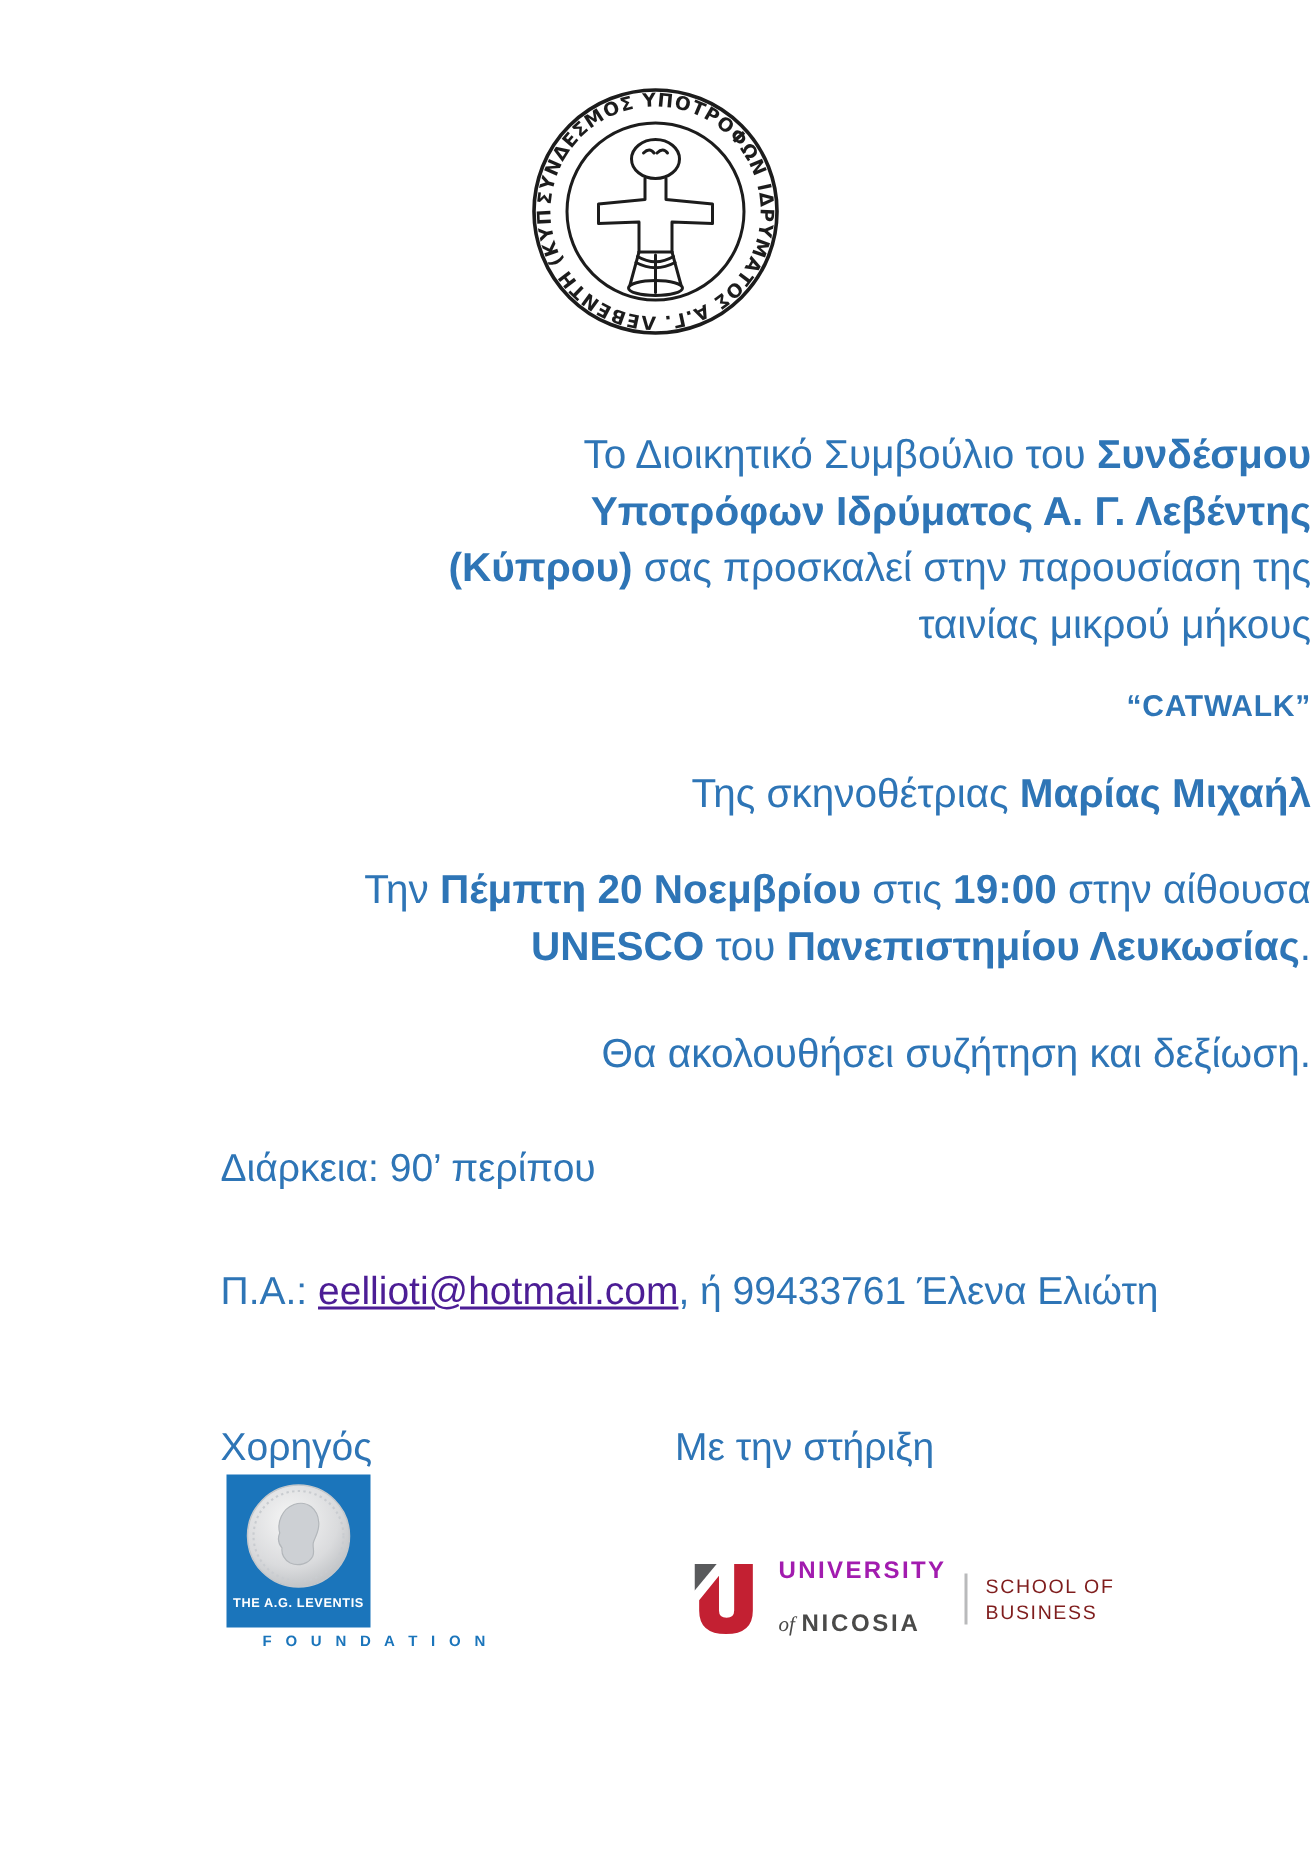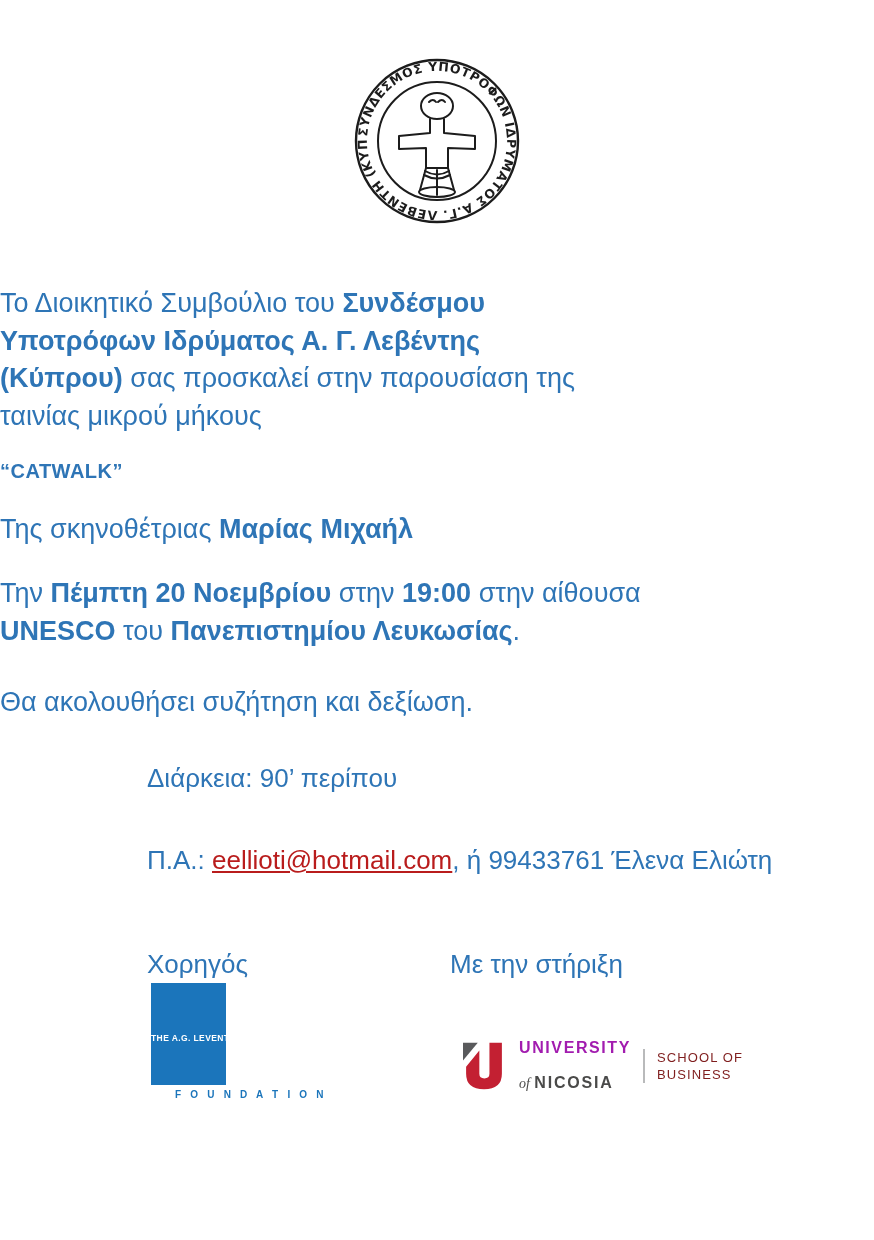--- a/index.html
+++ b/index.html
@@ -3,45 +3,45 @@
 <meta charset="utf-8">
 <style>
   html, body { margin:0; padding:0; background:#ffffff; }
   .page {
     position:relative; width:874px; height:1240px; margin:0 auto;
     background:#ffffff; overflow:hidden;
     font-family:"Liberation Sans", sans-serif;
     color:#2E75B6;
   }
   .abs { position:absolute; }
-  .center { left:0; width:874px; text-align:left; }
+  .center { left:0; width:874px; text-align:right; }
   .blue { color:#2E75B6; }
   b, .b { font-weight:700; }
 
   
   .seal { left:352px; top:56px; width:170px; height:170px; }
 
   
   .invite   { top:285px; font-size:27px; line-height:37.5px; }
   .catwalk  { top:460px; font-size:20px; font-weight:700; letter-spacing:0.5px; }
   .director { top:514px; font-size:27px; }
   .when     { top:575px; font-size:27px; line-height:37.5px; }
   .reception{ top:657px; font-size:27px;margin-top:30px; }
   .duration { left:147px; top:763px; font-size:26px; }
   .contact  { left:147px; top:845px; font-size:26px; }
-  .email { color:#b91c1c; text-decoration:underline; cursor:pointer; }
+  .email { color:#4c1d95; text-decoration:underline; cursor:pointer; }
 
   .label-sponsor { left:147px; top:949px; font-size:26px; }
   .label-support { left:450px; top:949px; font-size:26px;text-align:right; }
 
   
   .leventis { left:151px; top:983px; width:94px; }
   .leventis-box {
-    background:#1B75BB; width:75px; height:102px; box-sizing:border-box;
-    display:flex; flex-direction:row; align-items:center; padding-top:5px;
+    background:#1B75BB; width:96px; height:102px; box-sizing:border-box;
+    display:flex; flex-direction:column; align-items:center; padding-top:5px;
   }
   .medallion { width:72px; height:72px; display:block; }
   .lev1 { color:#ffffff; font-size:8.5px; font-weight:700; letter-spacing:0.4px;
           margin-top:3px; white-space:nowrap; }
   .lev2 { color:#1B75BB; font-size:10px; font-weight:700; letter-spacing:3.2px;
           margin-top:4px; text-align:center; white-space:nowrap;padding-left:24px; }
 
   
   .unic { left:463px; top:1038px; display:flex; align-items:center; }
   .unic-mark { width:42px; height:50px; margin-right:14px; flex:0 0 auto; }
@@ -90,21 +90,21 @@
     <div><span>ταινίας μικρού μήκους</span></div>
   </div>
 
   <div class="abs center catwalk blue">“CATWALK”</div>
 
   <div class="abs center director blue">
     <span>Της σκηνοθέτριας </span><b>Μαρίας Μιχαήλ</b>
   </div>
 
   <div class="abs center when blue">
-    <div><span>Την </span><b>Πέμπτη 20 Νοεμβρίου</b><span> στην </span><b>19:00</b><span> στην αίθουσα</span></div>
+    <div><span>Την </span><b>Πέμπτη 20 Νοεμβρίου</b><span> στις </span><b>19:00</b><span> στην αίθουσα</span></div>
     <div><b>UNESCO</b><span> του </span><b>Πανεπιστημίου Λευκωσίας</b><span>.</span></div>
   </div>
 
   <div class="abs center reception blue">Θα ακολουθήσει συζήτηση και δεξίωση.</div>
 
   <div class="abs duration blue">Διάρκεια: 90’ περίπου</div>
 
   <div class="abs contact blue">
     <span>Π.Α.: </span><a class="email">eellioti@hotmail.com</a><span>, ή 99433761 Έλενα Ελιώτη</span>
   </div>

